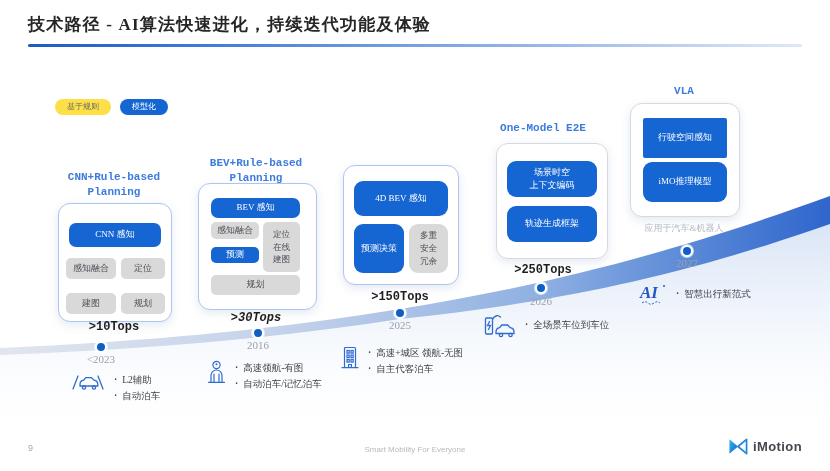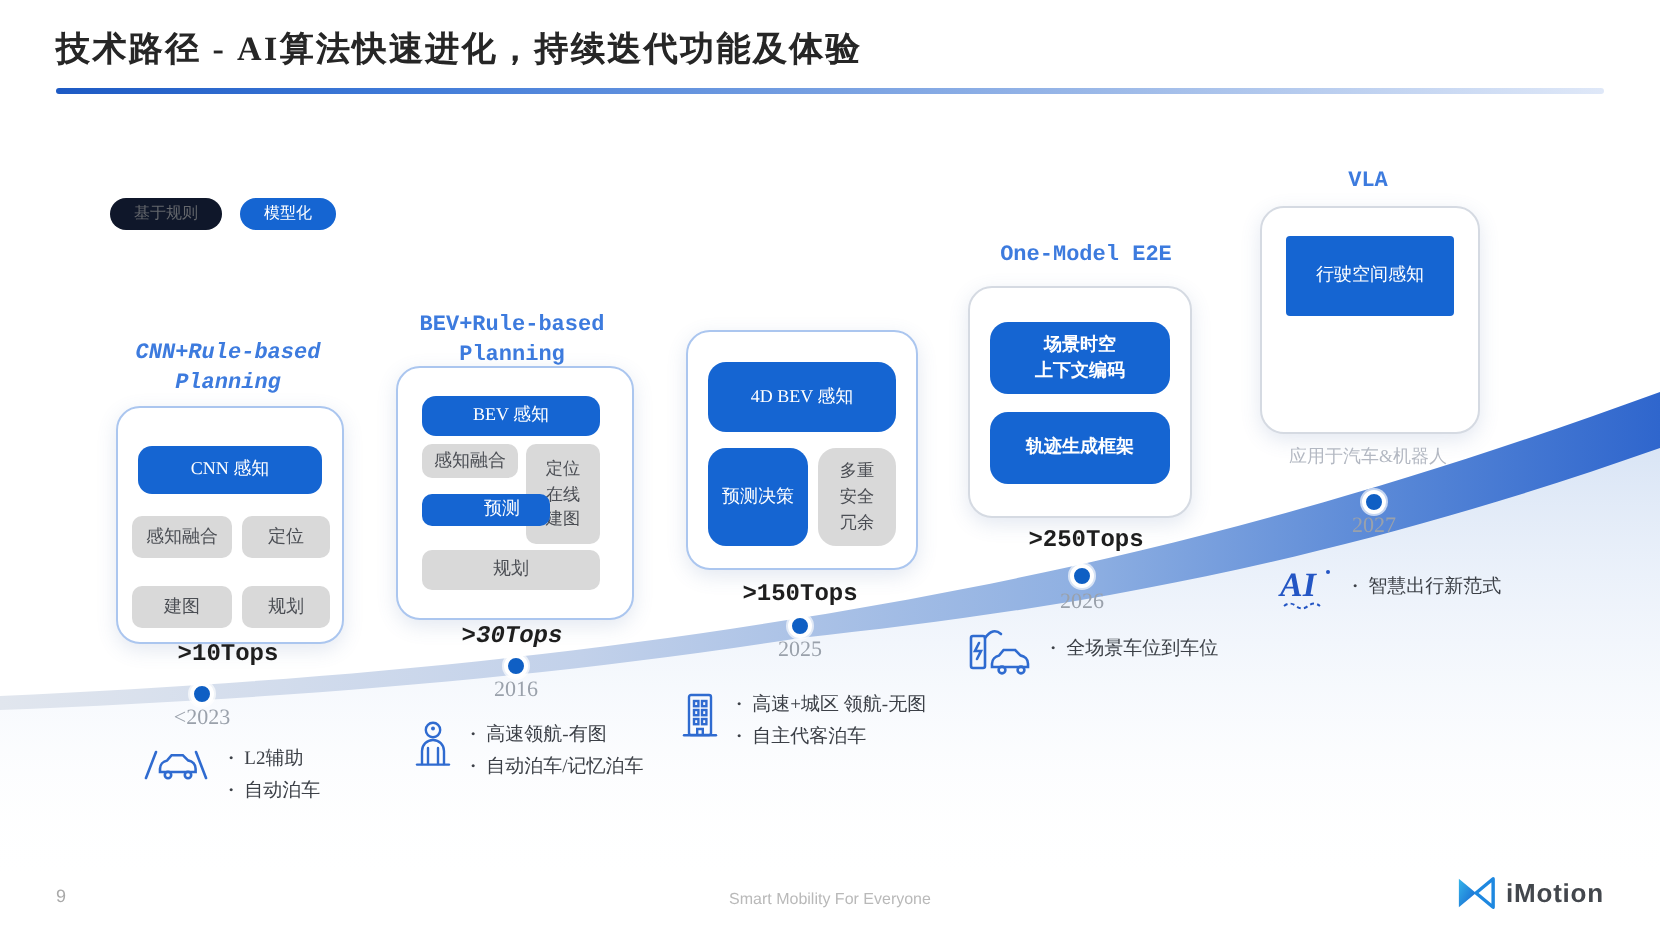--- a/index.html
+++ b/index.html
@@ -6,21 +6,21 @@
   .slide{position:relative;width:830px;height:471px;background:#ffffff;overflow:hidden;
          font-family:"Liberation Serif","DejaVu Serif",serif;}
   
   .page-title{position:absolute;left:28px;top:13px;font-size:17px;font-weight:600;
               color:#262626;letter-spacing:1.2px;white-space:nowrap;}
   .title-rule{position:absolute;left:28px;top:44px;width:774px;height:3px;border-radius:2px;
               background:linear-gradient(90deg,#1d5ac4 0%,#3f7ad8 22%,#9cb9e8 68%,#dfe8f8 100%);}
   
   .legend{position:absolute;left:55px;top:99px;display:flex;gap:9px;z-index:4;}
   .badge{font-size:8px;line-height:1;padding:4px 12px;border-radius:10px;}
-  .badge-gray{background:#0f172a;color:#64676c;text-align:right;}
+  .badge-gray{background:#fde047;color:#64676c;text-align:right;}
   .badge-blue{background:#1565d2;color:#ffffff;}
   
   svg.curve{position:absolute;left:0;top:0;z-index:0;}
   
   .col-title{position:absolute;text-align:center;color:#3d7bde;z-index:2;
              font-family:"Liberation Mono","DejaVu Sans Mono",monospace;
              font-size:11px;font-weight:700;line-height:1.35;}
   .break-all{word-break:break-all;}
   .card{position:absolute;background:#fff;border-radius:12px;z-index:2;
         box-shadow:0 3px 10px rgba(80,110,170,0.16);}
@@ -82,62 +82,63 @@
       </linearGradient>
       <linearGradient id="logoGrad" x1="0" y1="0" x2="1" y2="1">
         <stop offset="0" stop-color="#35b6ea"></stop>
         <stop offset="1" stop-color="#1460cf"></stop>
       </linearGradient>
     </defs>
     <path d="M0,352 C150,346 270,336 400,317 C530,298 650,276 830,220 L830,436 L0,436 Z" fill="url(#areaGrad)"></path>
     <path d="M0,348 C150,341 270,330 400,309 C530,288 660,258 830,196 L830,224 C660,284 530,305 400,319 C270,339 150,349 0,355 Z" fill="url(#bandGrad)"></path>
   </svg>
 
-  <div class="col-title" style="left:54px;top:170px;width:120px;font-style:italic;">CNN+Rule-based Planning</div>
+  <div class="col-title" style="left:54px;top:170px;width:120px;">CNN+Rule-based Planning</div>
   <div class="card card-blueborder" style="left:58px;top:203px;width:112px;height:117px;">
     <div class="pill pill-blue" style="left:10px;top:19px;width:92px;height:24px;">CNN 感知</div>
     <div class="pill pill-gray" style="left:7px;top:54px;width:50px;height:21px;">感知融合</div>
     <div class="pill pill-gray" style="left:62px;top:54px;width:44px;height:21px;">定位</div>
     <div class="pill pill-gray" style="left:7px;top:89px;width:50px;height:21px;">建图</div>
     <div class="pill pill-gray" style="left:62px;top:89px;width:44px;height:21px;">规划</div>
   </div>
   <div class="tops" style="left:114px;top:320px;">&gt;10Tops</div>
 
   <div class="col-title" style="left:196px;top:156px;width:120px;">BEV+Rule-based Planning</div>
   <div class="card card-blueborder" style="left:198px;top:183px;width:117px;height:125px;">
     <div class="pill pill-blue" style="left:12px;top:14px;width:89px;height:20px;">BEV 感知</div>
     <div class="pill pill-gray" style="left:12px;top:38px;width:48px;height:17px;">感知融合</div>
     <div class="pill pill-gray" style="left:64px;top:38px;width:37px;height:50px;font-size:8.6px;">定位
 在线
 建图</div>
-    <div class="pill pill-blue" style="left:12px;top:63px;width:48px;height:16px;border-radius:5px;padding-left:16px;">预测</div>
+    <div class="pill pill-blue" style="left:12px;top:63px;width:48px;height:16px;border-radius:5px;">预测</div>
     <div class="pill pill-gray" style="left:12px;top:91px;width:89px;height:20px;">规划</div>
   </div>
   <div class="tops" style="left:256px;top:311px;font-style:italic;">&gt;30Tops</div>
 
   <div class="card card-blueborder" style="left:343px;top:165px;width:114px;height:118px;">
     <div class="pill pill-blue" style="left:10px;top:15px;width:94px;height:35px;border-radius:9px;">4D BEV 感知</div>
     <div class="pill pill-blue" style="left:10px;top:58px;width:50px;height:49px;border-radius:9px;">预测决策</div>
     <div class="pill pill-gray" style="left:65px;top:58px;width:39px;height:49px;border-radius:9px;font-size:8.6px;">多重
 安全
 冗余</div>
   </div>
   <div class="tops" style="left:400px;top:290px;">&gt;150Tops</div>
 
   <div class="col-title" style="left:483px;top:121px;width:120px;">One-Model E2E</div>
-  <div class="card card-grayborder" style="left:484px;top:143px;width:110px;height:114px;font-weight:bold;">
+  <div class="card card-grayborder" style="left:496px;top:143px;width:110px;height:114px;">
     <div class="pill pill-blue" style="left:10px;top:17px;width:90px;height:36px;border-radius:9px;">场景时空
 上下文编码</div>
     <div class="pill pill-blue" style="left:10px;top:62px;width:90px;height:36px;border-radius:9px;">轨迹生成框架</div>
   </div>
   <div class="tops" style="left:543px;top:263px;">&gt;250Tops</div>
 
   <div class="col-title" style="left:624px;top:84px;width:120px;">VLA</div>
   <div class="card card-grayborder" style="left:630px;top:103px;width:108px;height:112px;">
     <div class="pill pill-blue" style="left:12px;top:14px;width:84px;height:40px;border-radius:2px;">行驶空间感知</div>
+    <div class="pill pill-blue" style="left:12px;top:58px;width:84px;height:40px;border-radius:9px;">iMO推理模型</div>
   </div>
   <div class="note" style="left:684px;top:222px;">应用于汽车&amp;机器人</div>
 
   <div class="dot" style="left:101px;top:347px;"></div>
   <div class="dot" style="left:258px;top:333px;"></div>
   <div class="dot" style="left:400px;top:313px;"></div>
   <div class="dot" style="left:541px;top:288px;"></div>
   <div class="dot" style="left:687px;top:251px;"></div>
 
   <div class="year" style="left:101px;top:353px;">&lt;2023</div>

